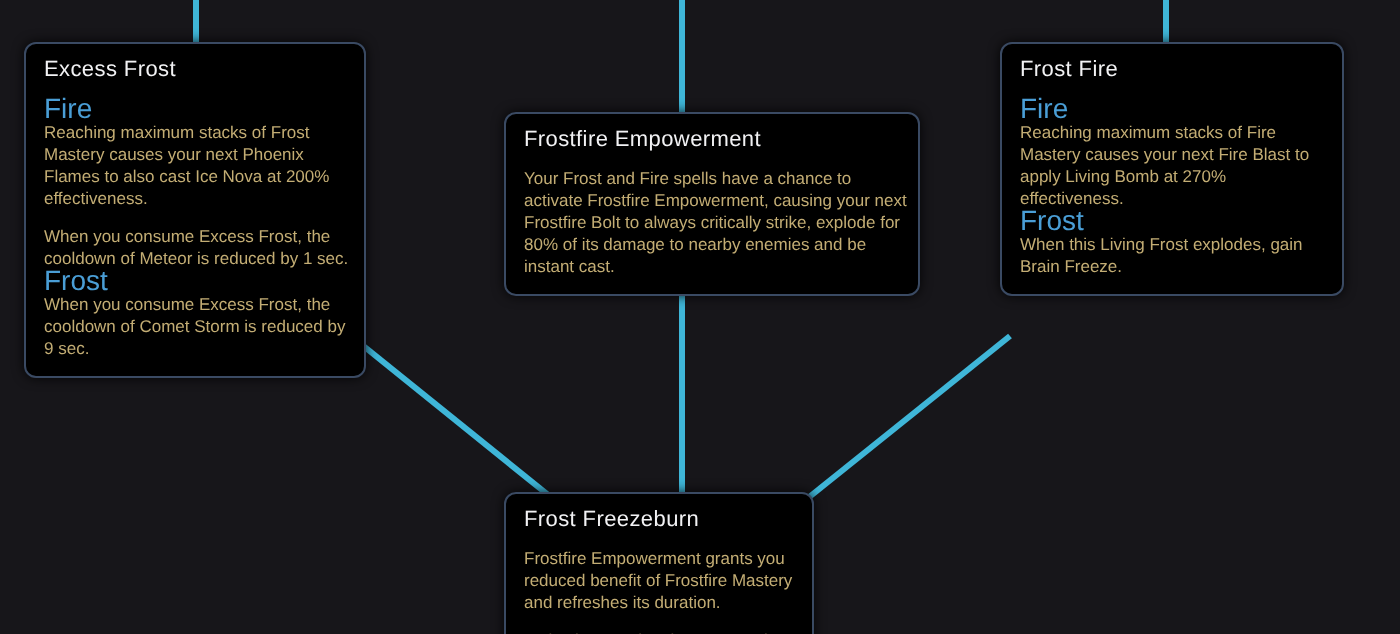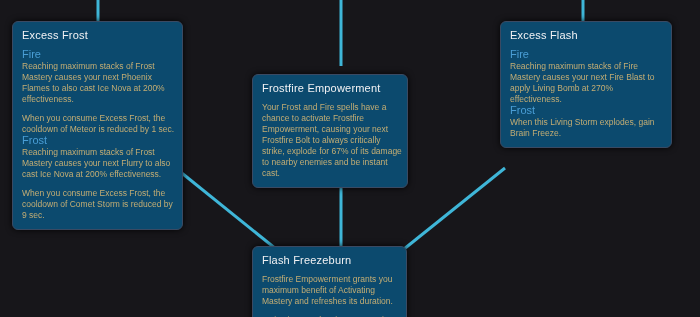--- a/index.html
+++ b/index.html
@@ -19,53 +19,53 @@
     position: absolute;
     left: 0; top: 0;
     width: 700px; height: 317px;
     z-index: 1;
     pointer-events: none;
   }
   .tooltip {
     position: absolute;
     z-index: 3;
     box-sizing: border-box;
-    background: #0c4a6e;
+    background: #000000;
     border: 1px solid #3a4a63;
     border-radius: 6px;
     padding: 7px 5px 8px 9px;
     box-shadow: 0 0 6px rgba(0,0,0,0.85);
   }
   .tt-title {
     color: #f2f2f4;
     font-size: 11px;
     font-weight: 400;
     letter-spacing: 0.2px;
     margin: 0 0 7px 0;
     line-height: 13px;
     white-space: nowrap;
   }
   .spec {
     color: #4a9ed6;
-    font-size: 11px;
+    font-size: 14px;
     line-height: 11px;
     margin: 0 0 1px 0;
   }
   .para {
     color: #c3ad74;
     font-size: 8.5px;
     line-height: 11px;
     margin: 0 0 8px 0;
   }
   .para:last-child { margin-bottom: 0; }
   .block { margin-bottom: 0; }
 
   
   #tt-excess-frost    { left: 12px;  top: 21px;  width: 171px; }
-  #tt-frostfire-emp   { left: 252px; top: 74px;  width: 156px; }
+  #tt-frostfire-emp   { left: 252px; top: 56px;  width: 208px; }
   #tt-excess-fire     { left: 500px; top: 21px;  width: 172px; }
   #tt-flash-freeze    { left: 252px; top: 246px; width: 155px; }
 </style>
 </head>
 <body>
 
 <div id="screen">
 
   <svg id="links" viewBox="0 0 700 317" width="700" height="317" xmlns="http://www.w3.org/2000/svg">
     <g stroke="#3fb6d8" stroke-width="3" stroke-linecap="butt" fill="none">
@@ -80,45 +80,44 @@
 
   <div class="tooltip" id="tt-excess-frost">
     <div class="tt-title">Excess Frost</div>
     <div class="block">
       <div class="spec">Fire</div>
       <div class="para">Reaching maximum stacks of Frost Mastery causes your next Phoenix Flames to also cast Ice Nova at 200% effectiveness.</div>
       <div class="para">When you consume Excess Frost, the cooldown of Meteor is reduced by 1 sec.</div>
     </div>
     <div class="block">
       <div class="spec">Frost</div>
-      <div class="para">Reaching maximum stacks of Frost Mastery causes your next Flurry to also cast Ice Nova at 200% effectiveness.</div>
       <div class="para">When you consume Excess Frost, the cooldown of Comet Storm is reduced by 9 sec.</div>
     </div>
   </div>
 
   <div class="tooltip" id="tt-frostfire-emp">
     <div class="tt-title">Frostfire Empowerment</div>
     <div class="block">
-      <div class="para">Your Frost and Fire spells have a chance to activate Frostfire Empowerment, causing your next Frostfire Bolt to always critically strike, explode for 67% of its damage to nearby enemies and be instant cast.</div>
+      <div class="para">Your Frost and Fire spells have a chance to activate Frostfire Empowerment, causing your next Frostfire Bolt to always critically strike, explode for 80% of its damage to nearby enemies and be instant cast.</div>
     </div>
   </div>
 
   <div class="tooltip" id="tt-excess-fire">
-    <div class="tt-title">Excess Flash</div>
+    <div class="tt-title">Frost Fire</div>
     <div class="block">
       <div class="spec">Fire</div>
       <div class="para">Reaching maximum stacks of Fire Mastery causes your next Fire Blast to apply Living Bomb at 270% effectiveness.</div>
     </div>
     <div class="block">
       <div class="spec">Frost</div>
-      <div class="para">When this Living Storm explodes, gain Brain Freeze.</div>
+      <div class="para">When this Living Frost explodes, gain Brain Freeze.</div>
     </div>
   </div>
 
   <div class="tooltip" id="tt-flash-freeze">
-    <div class="tt-title">Flash Freezeburn</div>
+    <div class="tt-title">Frost Freezeburn</div>
     <div class="block">
-      <div class="para">Frostfire Empowerment grants you maximum benefit of Activating Mastery and refreshes its duration.</div>
+      <div class="para">Frostfire Empowerment grants you reduced benefit of Frostfire Mastery and refreshes its duration.</div>
       <div class="para">Activating Combustion or Icy Veins grants you Frostfire Empowerment.</div>
     </div>
   </div>
 
 </div>
 
 </body></html>

